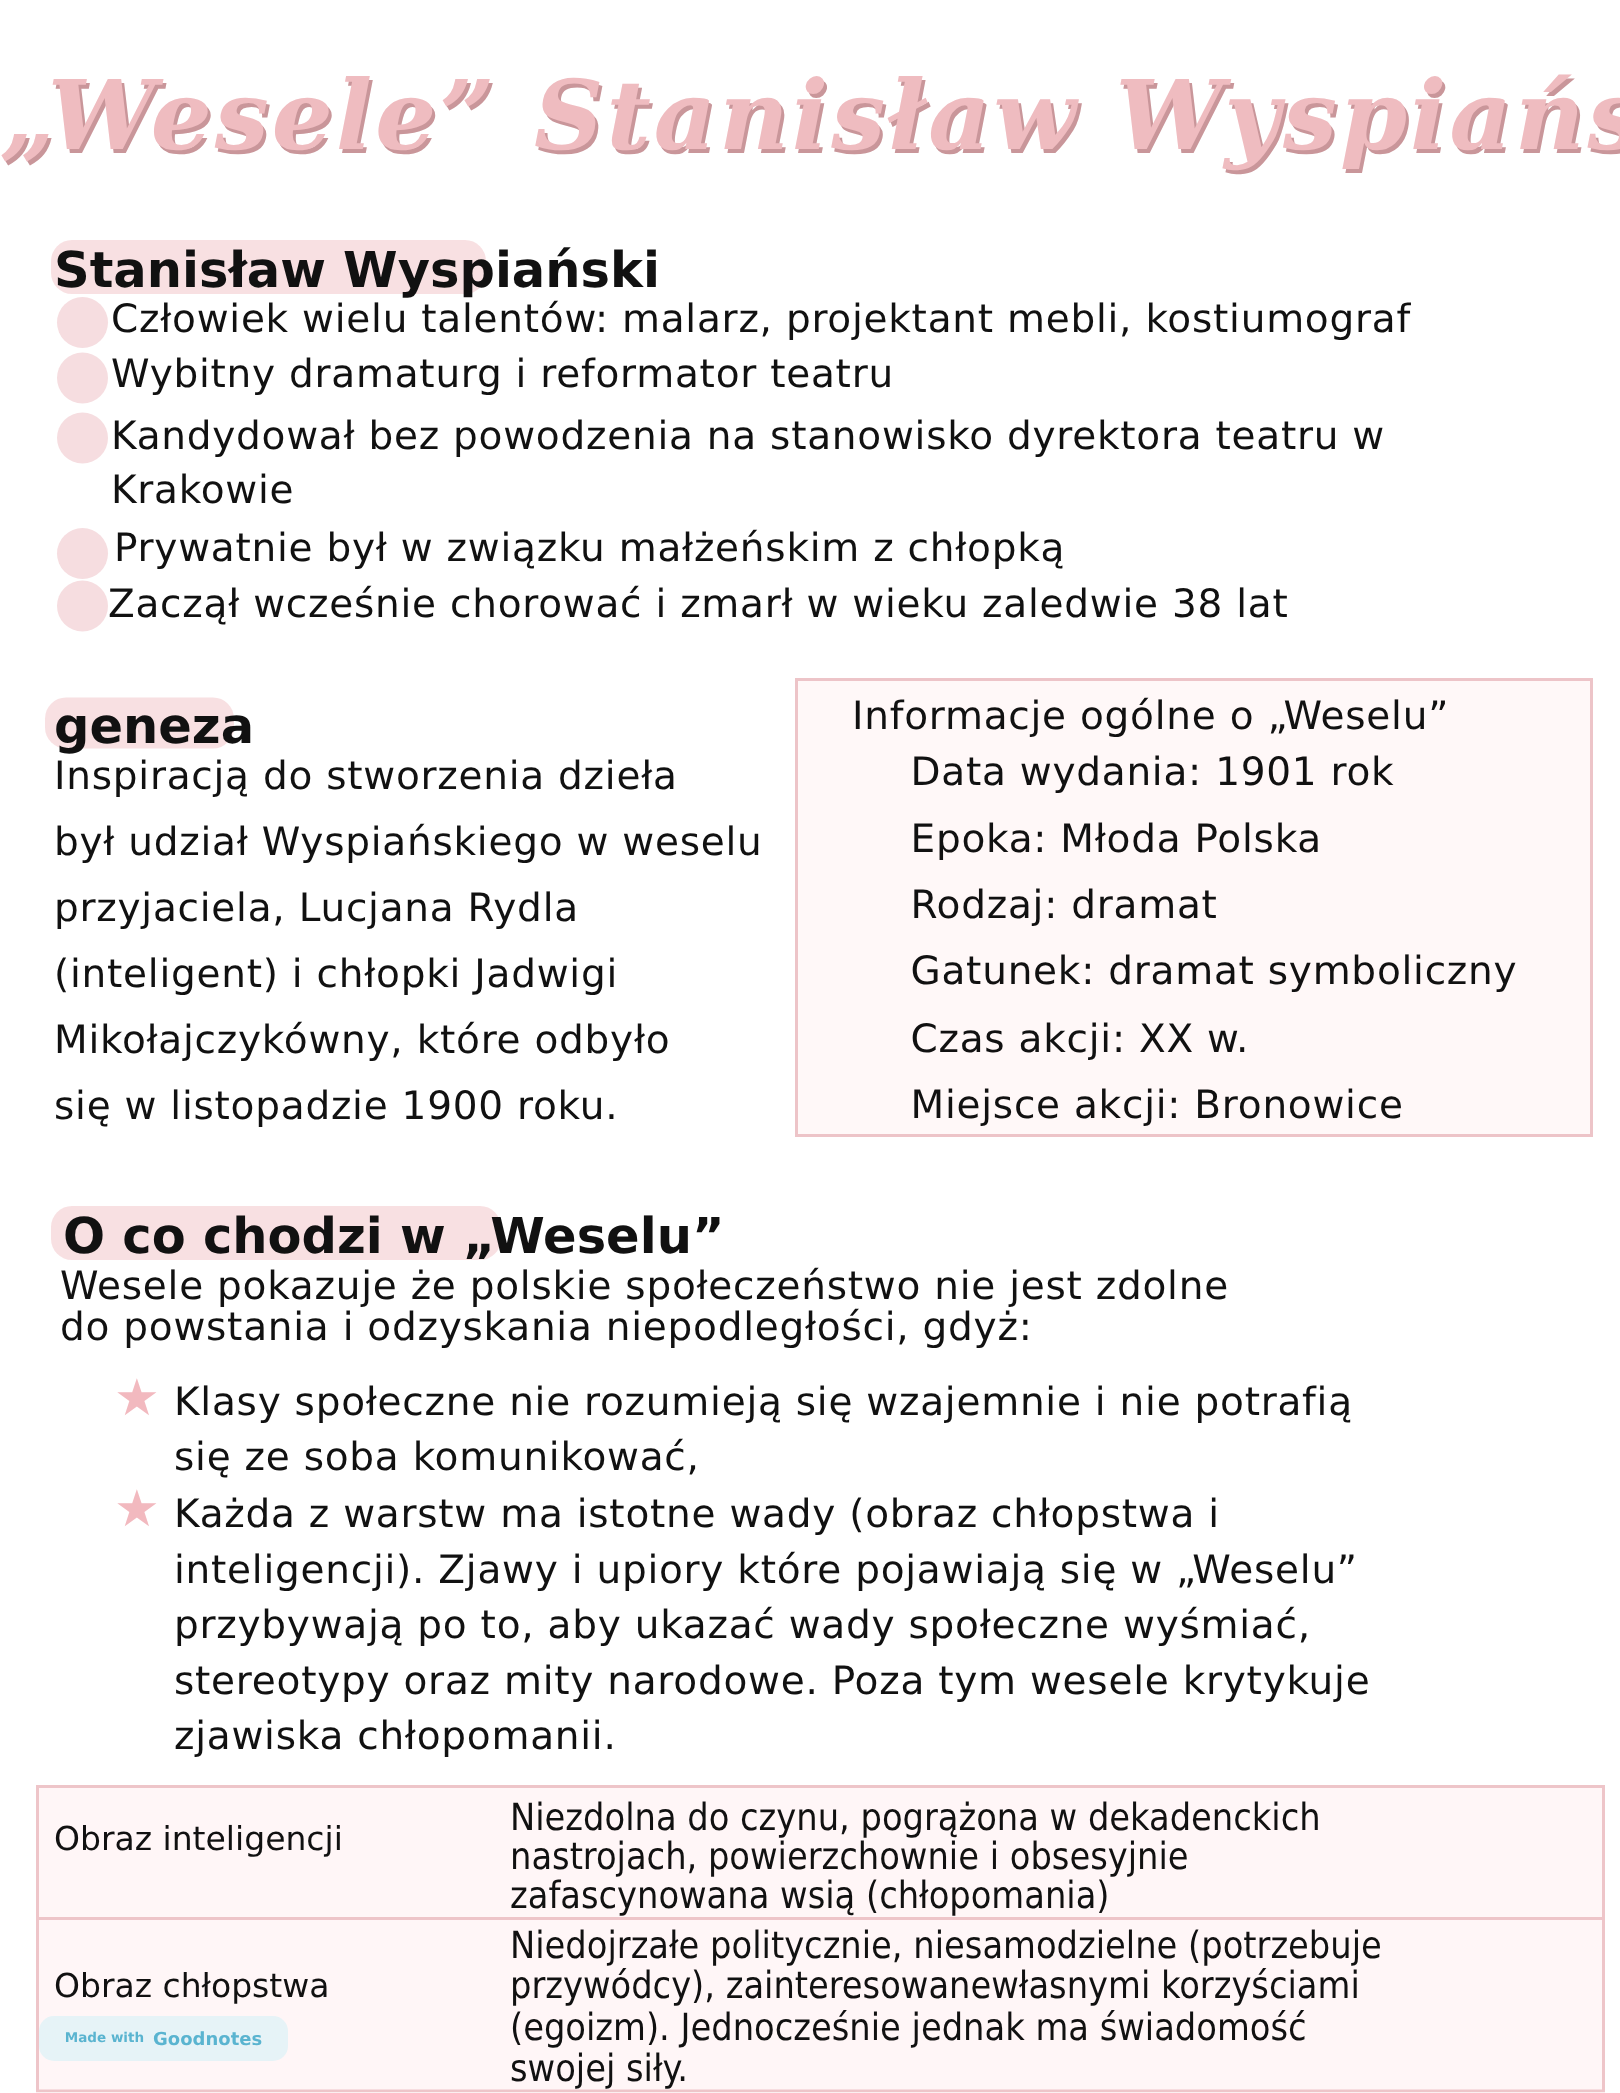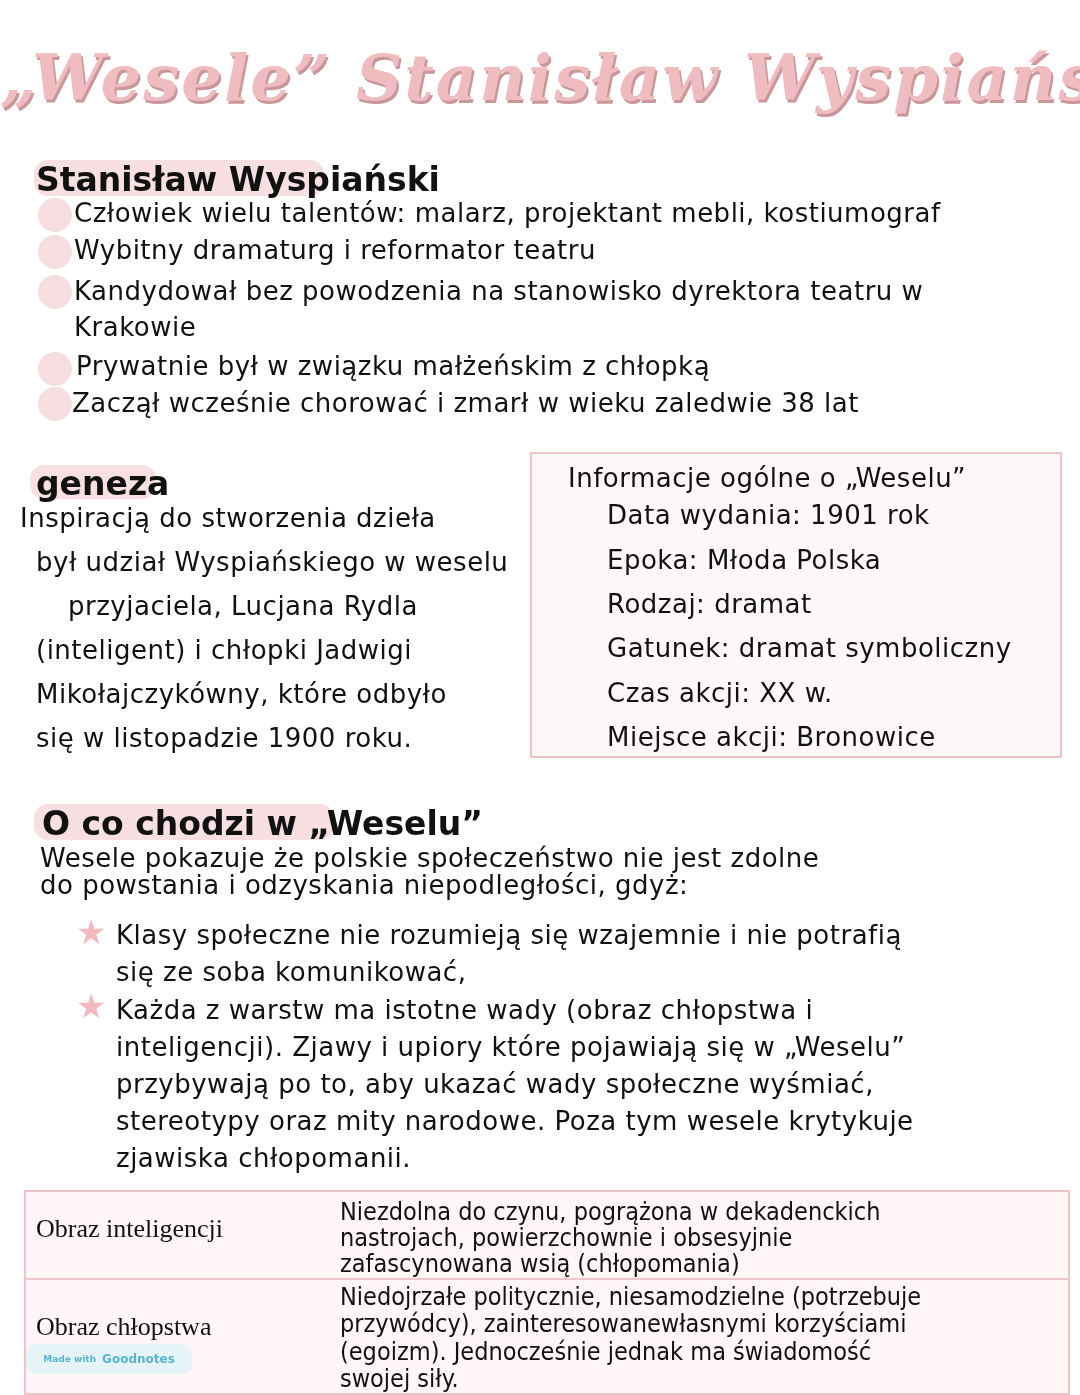--- a/index.html
+++ b/index.html
@@ -30,21 +30,21 @@
     .infobox {
       position: absolute; left: 530px; top: 452px; width: 532px; height: 306px;
       border: 2px solid #edc4c8; background: #fff8f8;
     }
 
     .table {
       position: absolute; left: 24px; top: 1190px; width: 1046px; height: 205px;
       border: 2px solid #eec5c9; background: #fff6f7;
     }
     .row-sep { position: absolute; left: 0; width: 100%; height: 2px; background: #eec5c9; }
-    .cell-label { position: absolute; font-size: 26px; white-space: nowrap; font-family: Liberation Serif, serif; }
+    .cell-label { position: absolute; font-size: 22px; white-space: nowrap; }
     .cell-text { position: absolute; font-size: 25px; line-height: 27px; white-space: nowrap; font-family: "DejaVu Sans Condensed", "DejaVu Sans", sans-serif; }
 
     .badge {
       position: absolute; left: 26px; top: 1344px; width: 166px; height: 30px;
       background: #e6f3f7; border-radius: 10px;
       display: flex; align-items: center; justify-content: center; gap: 6px;
     }
     .badge .small { font-size: 9px; color: #5ab4d0; font-weight: bold; }
     .badge .brand { font-size: 12px; color: #5ab4d0; font-weight: bold; }
   </style>
@@ -63,23 +63,23 @@
 <div class="dot" style="left:38px;top:275px;"></div>
 <div class="text" style="left:74px;top:276px;">Kandydował bez powodzenia na stanowisko dyrektora teatru w</div>
 <div class="text" style="left:74px;top:312px;">Krakowie</div>
 <div class="dot" style="left:38px;top:352px;"></div>
 <div class="text" style="left:76px;top:351px;">Prywatnie był w związku małżeńskim z chłopką</div>
 <div class="dot" style="left:38px;top:387px;"></div>
 <div class="text" style="left:72px;top:388px;">Zaczął wcześnie chorować i zmarł w wieku zaledwie 38 lat</div>
 
 <div class="hl" style="left:30px;top:465px;width:126px;height:34px;"></div>
 <div class="heading" style="left:36px;top:464px;text-align:center;">geneza</div>
-<div class="text" style="left:20px;top:503px;">Inspiracją do stworzenia dzieła</div>
+<div class="text" style="left:36px;top:503px;">Inspiracją do stworzenia dzieła</div>
 <div class="text" style="left:36px;top:547px;">był udział Wyspiańskiego w weselu</div>
-<div class="text" style="left:36px;top:591px;margin-left:32px;">przyjaciela, Lucjana Rydla</div>
+<div class="text" style="left:36px;top:591px;">przyjaciela, Lucjana Rydla</div>
 <div class="text" style="left:36px;top:635px;">(inteligent) i chłopki Jadwigi</div>
 <div class="text" style="left:36px;top:679px;">Mikołajczykówny, które odbyło</div>
 <div class="text" style="left:36px;top:723px;">się w listopadzie 1900 roku.</div>
 
 <div class="infobox"></div>
 <div class="text" style="left:568px;top:463px;">Informacje ogólne o „Weselu”</div>
 <div class="text" style="left:607px;top:500px;text-align:right;">Data wydania: 1901 rok</div>
 <div class="text" style="left:607px;top:545px;">Epoka: Młoda Polska</div>
 <div class="text" style="left:607px;top:589px;">Rodzaj: dramat</div>
 <div class="text" style="left:607px;top:633px;">Gatunek: dramat symboliczny</div>

